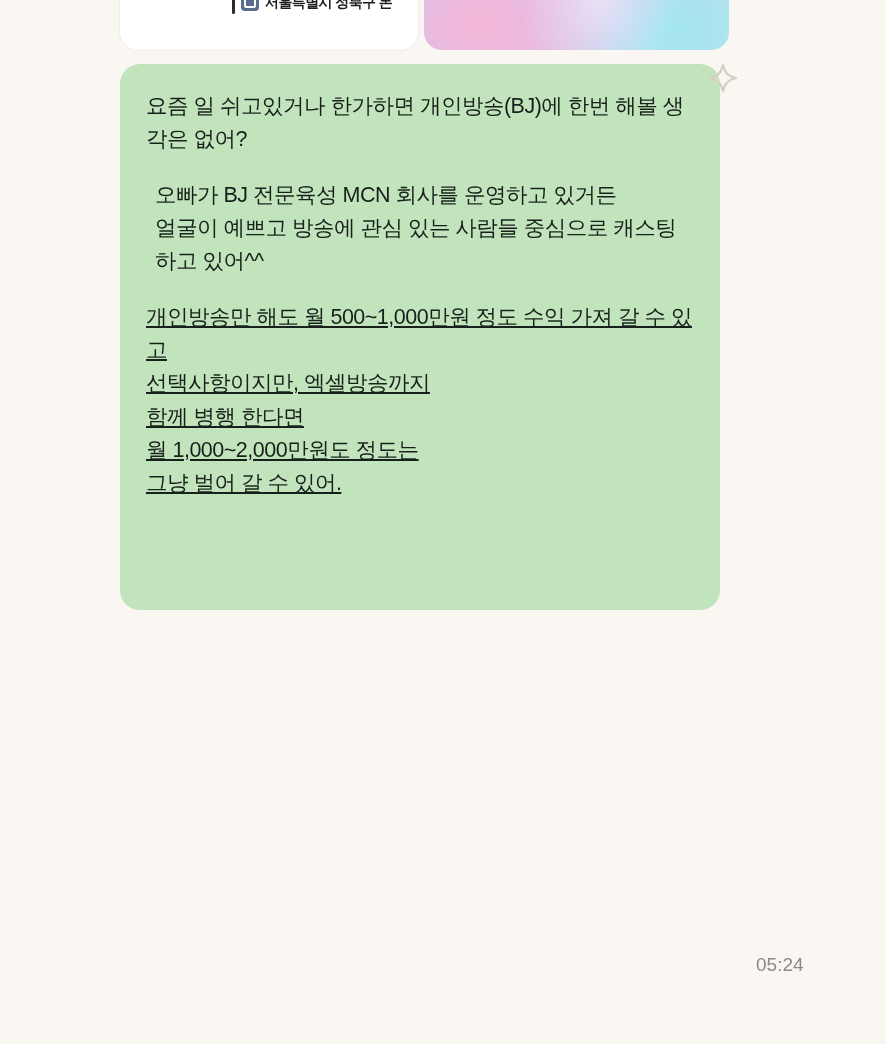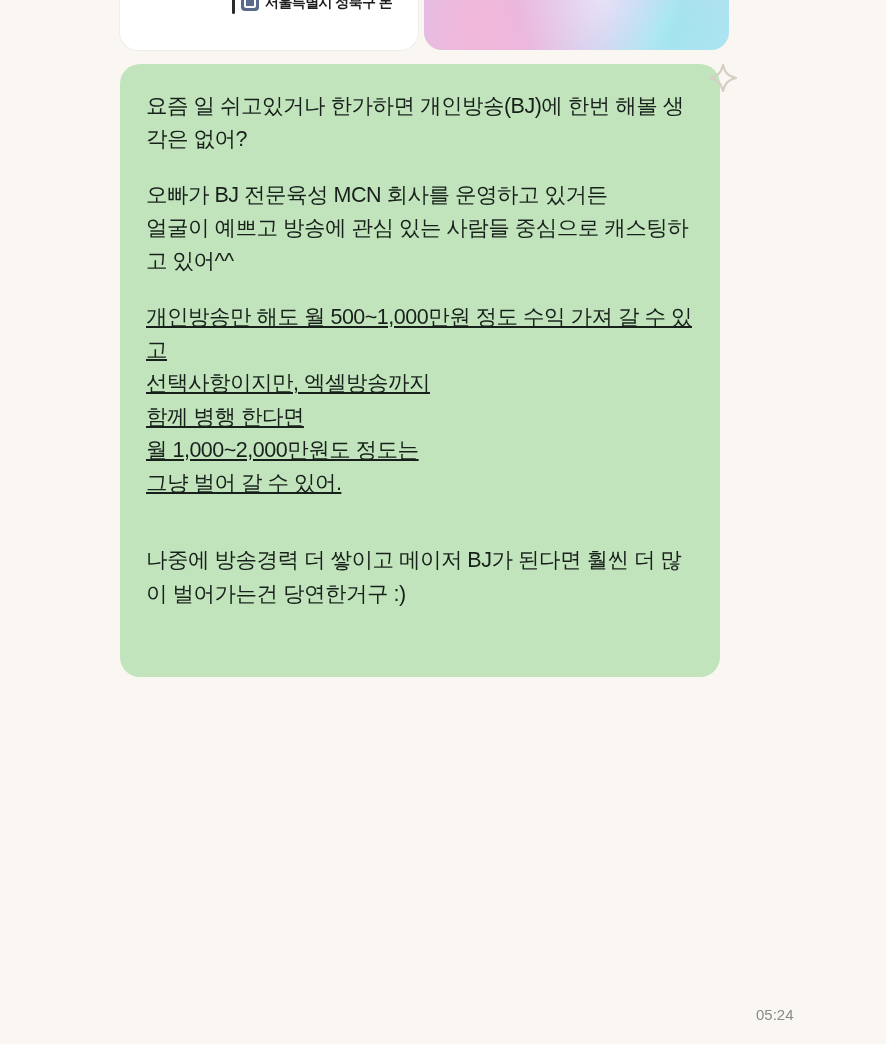--- a/index.html
+++ b/index.html
@@ -135,22 +135,22 @@
     right: 143px;
     top: 62px;
     width: 40px;
     height: 40px;
     color: #d9d2c8;
   }
 
   .timestamp {
     position: absolute;
     left: 756px;
-    top: 1006px;
-    font-size: 15px;
+    top: 954px;
+    font-size: 19px;
     color: #8a8a8a;
     letter-spacing: 0px;
   }
 </style>
 </head>
 <body>
 
 <div class="media-row">
   <div class="media-card">
     <div class="card-inner">
@@ -159,31 +159,30 @@
       <span class="card-text">서울특별시 성북구 돈</span>
     </div>
   </div>
   <div class="media-gradient"></div>
 </div>
 
 <div class="bubble-wrap">
   <div class="bubble">
     <p>요즘 일 쉬고있거나 한가하면 개인방송(BJ)에 한번 해볼 생각은 없어?</p>
     <div class="gap"></div>
-    <p style="white-space: pre-line;">오빠가 BJ 전문육성 MCN 회사를 운영하고 있거든
+    <p style="white-space: pre-line; margin-left: 9px;">오빠가 BJ 전문육성 MCN 회사를 운영하고 있거든
 얼굴이 예쁘고 방송에 관심 있는 사람들 중심으로 캐스팅하고 있어^^</p>
     <div class="gap"></div>
     <p style="white-space: pre-line; text-decoration: underline;">개인방송만 해도 월 500~1,000만원 정도 수익 가져 갈 수 있고
 선택사항이지만, 엑셀방송까지
 함께 병행 한다면
 월 1,000~2,000만원도 정도는
 그냥 벌어 갈 수 있어.</p>
     <div class="gap"></div>
     <div class="gap"></div>
-    <p>나중에 방송경력 더 쌓이고 메이저 BJ가 된다면 훨씬 더 많이 벌어가는건 당연한거구 :)</p>
     <div class="gap"></div>
     <div class="gap"></div>
   </div>
 </div>
 
 <div class="sparkle">
   <svg viewBox="0 0 40 40" width="40" height="40" aria-hidden="true">
     <path d="M20 3 C22 11 25 14 33 16 C25 18 22 21 20 29 C18 21 15 18 7 16 C15 14 18 11 20 3 Z" fill="none" stroke="#d6cec3" stroke-width="2.2" stroke-linejoin="round"></path>
   </svg>
 </div>

